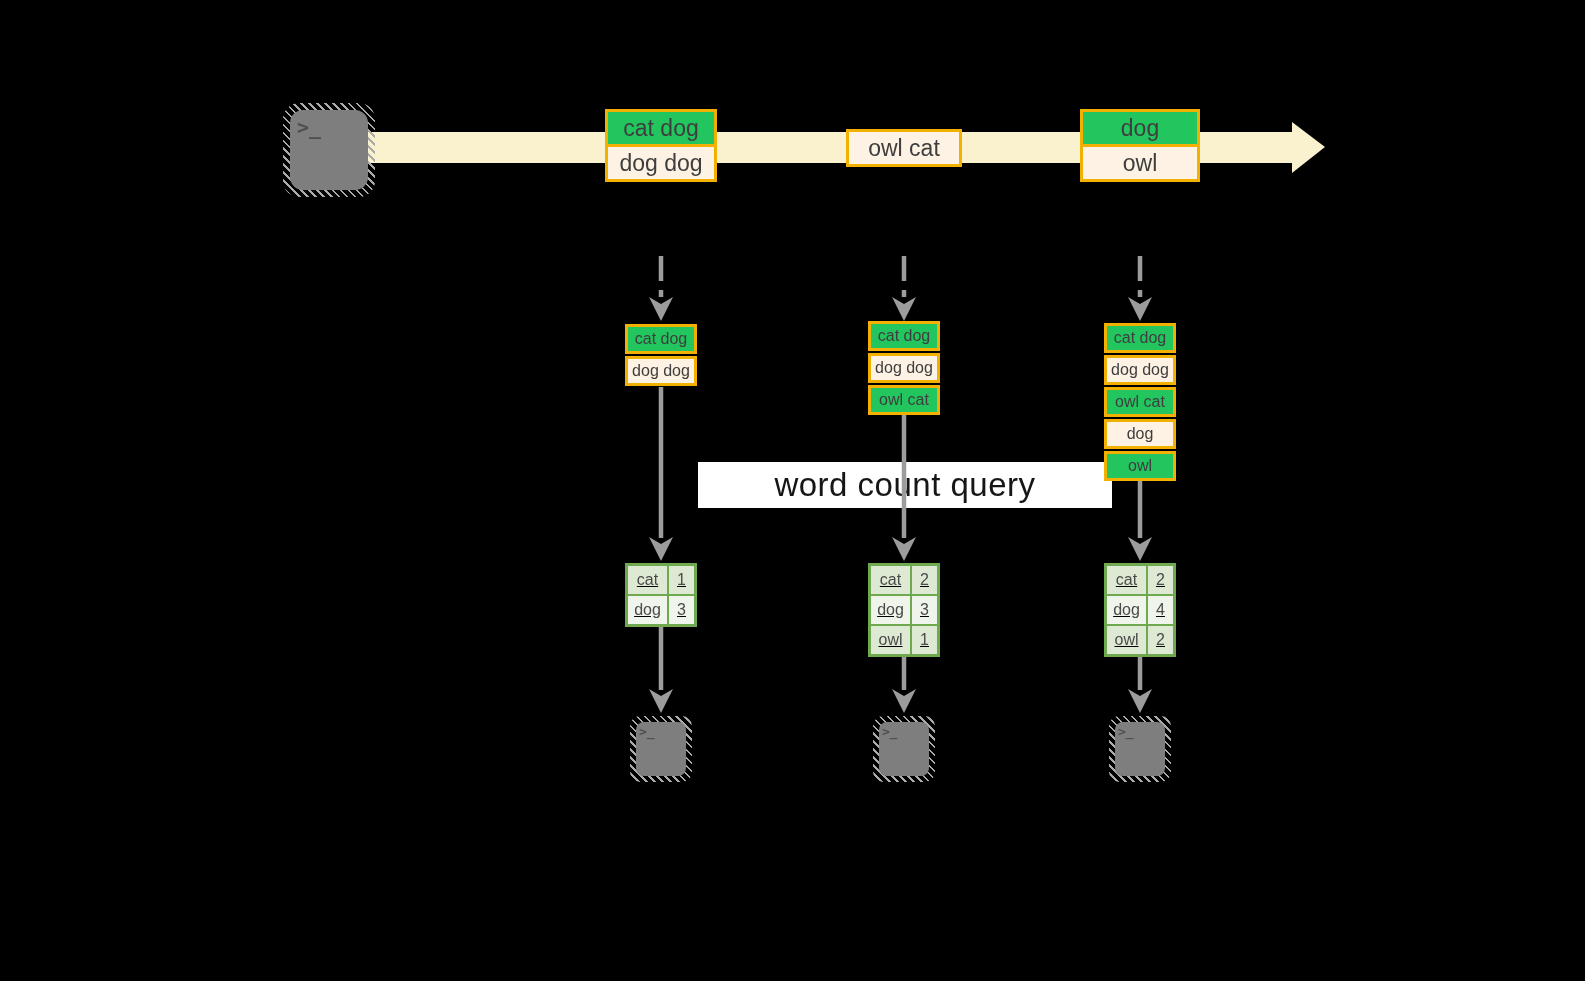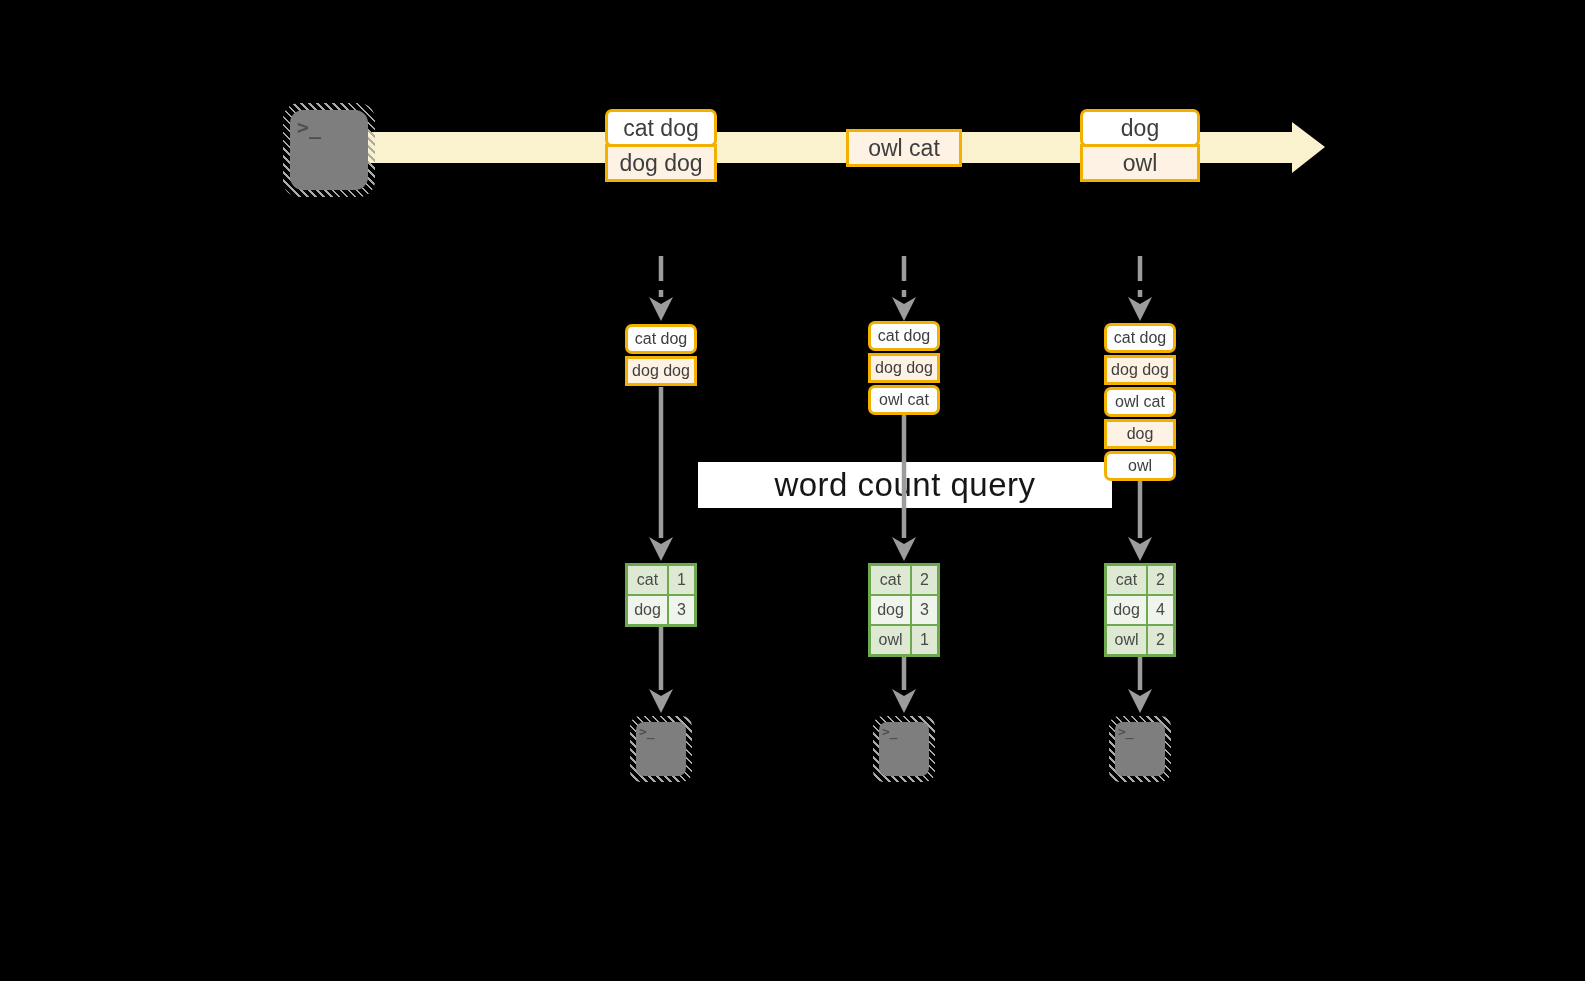--- a/index.html
+++ b/index.html
@@ -10,35 +10,35 @@
   }
   .layer { position:absolute; left:0; top:0; pointer-events:none; }
 
   
   .msgbox { position:absolute; z-index:4; }
   .m-row {
     height:38px; line-height:32px; text-align:center;
     border:3px solid #F2B100; font-size:23px; color:#3E3E3E;
   }
   .m-row + .m-row { margin-top:-3px; }
-  .peach { background:#ffffff;border-radius:7px; }
+  .peach { background:#22c55e; }
   .cream { background:#FDF2E3; }
 
   
   .stack { position:absolute; z-index:4; }
   .s-row {
     height:30px; line-height:24px; margin-bottom:2px; text-align:center;
     border:3px solid #F2B100; font-size:16px; color:#3E3E3E;
   }
 
   
   .wc {
     position:absolute; z-index:4; width:72px;
     display:grid; grid-template-columns:1fr 25px; gap:2px;
-    background:#6EA84F; border:3px solid #6EA84F;
+    background:#6EA84F; border:3px solid #6EA84F;text-decoration:underline;
   }
   .wc div { height:28px; line-height:28px; text-align:center; font-size:16px; color:#4A4A4A; }
   .g-dark  { background:#DEE9D3; }
   .g-light { background:#F0F5EB; }
 
   
   .banner {
     position:absolute; z-index:2; left:698px; top:462px; width:414px; height:46px;
     background:#FFFFFF; text-align:center; line-height:46px;
     font-size:33px; font-weight:300; color:#161616; letter-spacing:0.5px;

